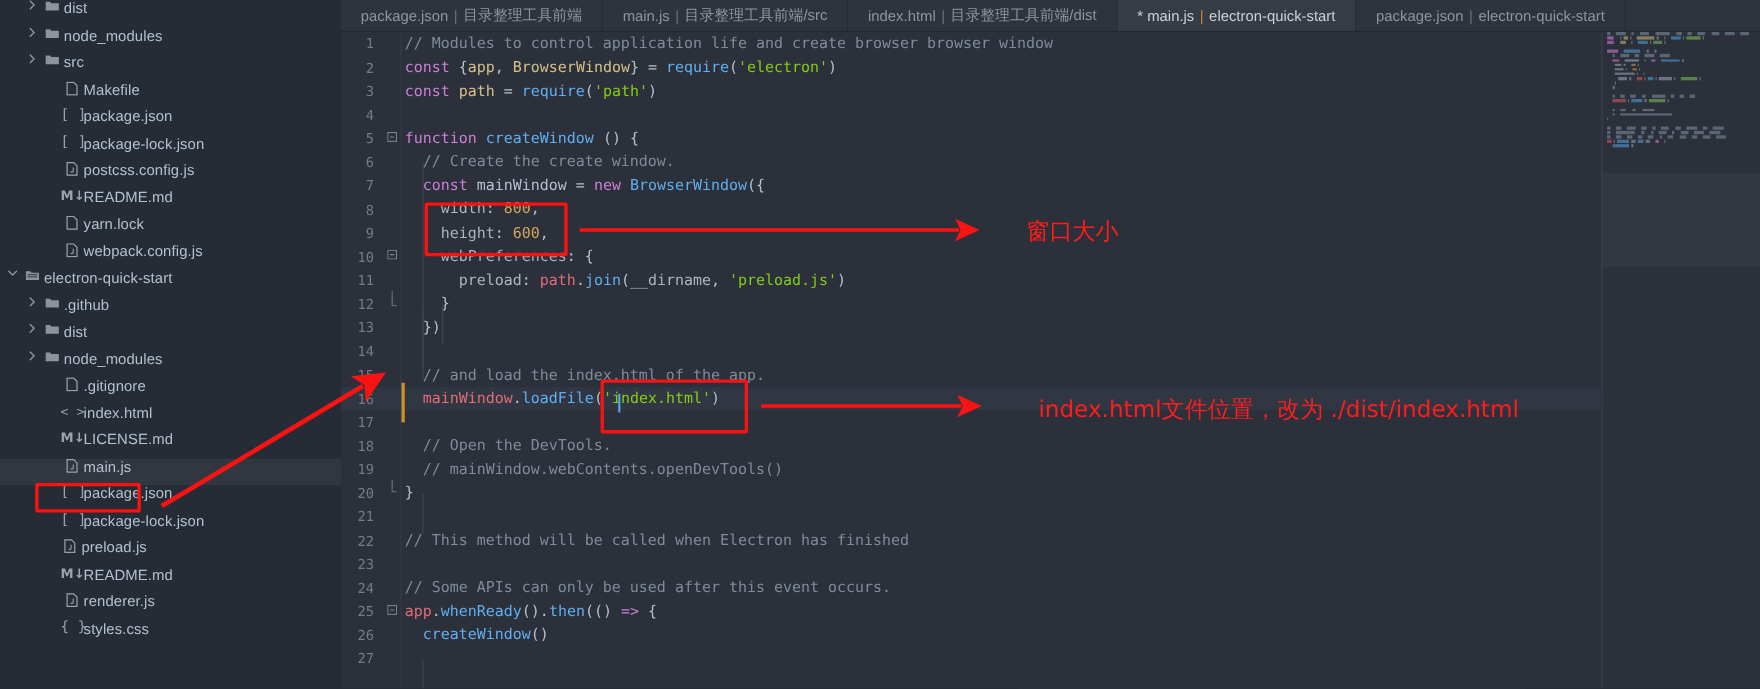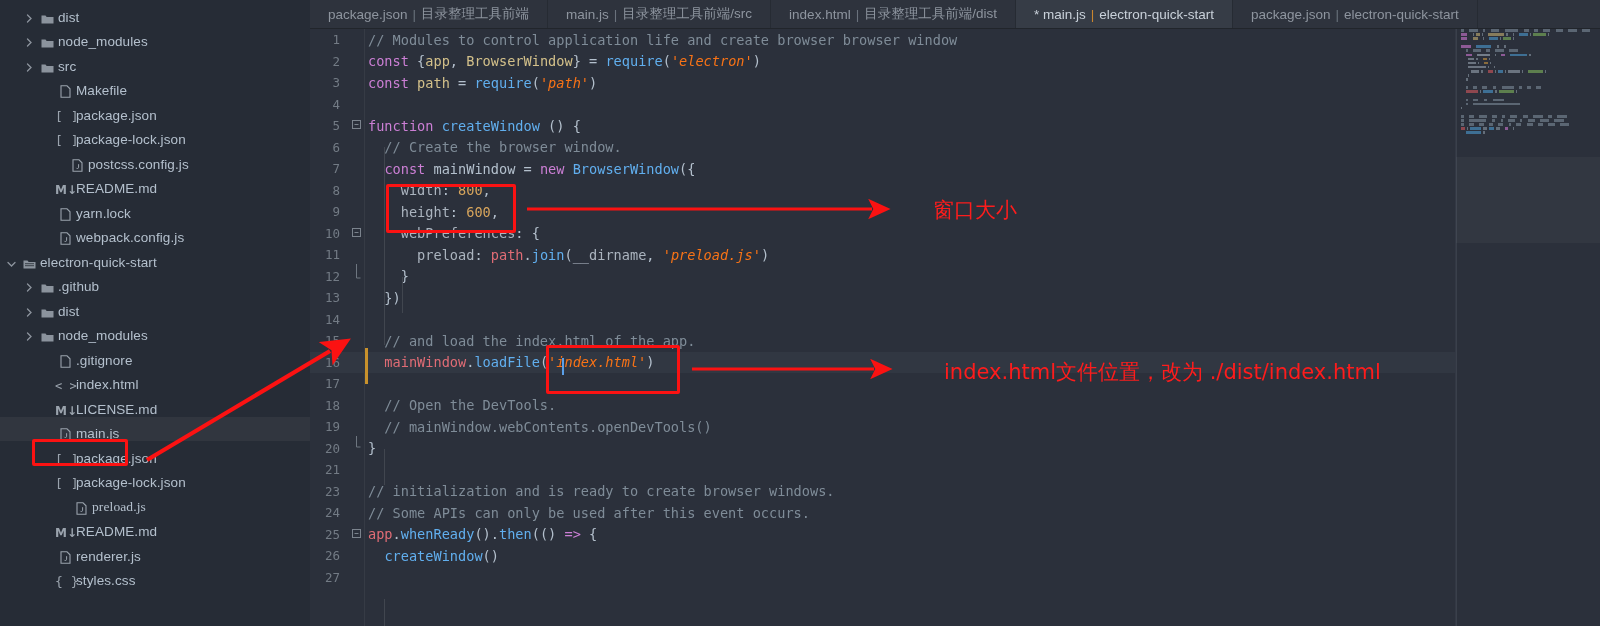--- a/index.html
+++ b/index.html
@@ -12,21 +12,21 @@
   #app { position: relative; width: 1600px; height: 626px; }
 
   
   #sidebar {
     position: absolute; left: 0; top: 0;
     width: 310px; height: 626px;
     background: #262c36;
     overflow: hidden;
   }
   .tree-row {
-    display: flex; align-items: flex-end;
+    display: flex; align-items: flex-start;
     height: 24.5px;
     padding-left: 4px;
     font-size: 13.5px;
     color: #a9b7c6;
     white-space: nowrap;
   }
   .tree-row.selected { background: #31363f; }
   .chev {
     width: 15px; flex: 0 0 15px;
     text-align: center;
@@ -101,21 +101,21 @@
     color: #747c86;
     font-size: 10px;
     line-height: 1;
   }
   .codetext { padding-left: 4px; }
 
   
   .c-com  { color: #7f8c98; }
   .c-kw   { color: #cc7fd5; }
   .c-fn   { color: #61afef; }
-  .c-str  { color: #f97316; font-style: italic; }
+  .c-str  { color: #84cc16; }
   .c-num  { color: #d6a45c; }
   .c-var  { color: #b4c0cd; }
   .c-cls  { color: #61afef; }
   .c-op   { color: #b4c0cd; }
   .c-prop { color: #d3c08a; }
   .c-red  { color: #e06c75; }
   .c-arrow{ color: #cc7fd5; }
   .c-pln  { color: #abb4bf; }
 
   
@@ -231,21 +231,21 @@
       <div class="tree-row" style="padding-left: 40px;">
         <span class="chev spacer"></span>
         <span class="ico"><span style="font-family:'DejaVu Sans Mono',monospace;font-size:13px;color:#9aa3ad">[ ]</span></span>
         <span class="tree-label">package.json</span>
       </div>
       <div class="tree-row" style="padding-left: 40px;">
         <span class="chev spacer"></span>
         <span class="ico"><span style="font-family:'DejaVu Sans Mono',monospace;font-size:13px;color:#9aa3ad">[ ]</span></span>
         <span class="tree-label">package-lock.json</span>
       </div>
-      <div class="tree-row" style="padding-left: 40px; margin-left: 12px;">
+      <div class="tree-row" style="padding-left: 40px;">
         <span class="chev spacer"></span>
         <span class="ico">
           <svg width="11" height="13" viewBox="0 0 11 13">
             <path d="M1 .8h6l3 3v8.4H1z" fill="none" stroke="#9aa3ad" stroke-width="1.1"></path>
             <path d="M6.6 5.2v3.1c0 .8-.5 1.2-1.2 1.2-.5 0-.9-.2-1.1-.6" fill="none" stroke="#9aa3ad" stroke-width="1"></path>
           </svg>
         </span>
         <span class="tree-label">postcss.config.js</span>
       </div>
       <div class="tree-row" style="padding-left: 40px;">
@@ -350,21 +350,21 @@
       <div class="tree-row" style="padding-left: 40px;">
         <span class="chev spacer"></span>
         <span class="ico"><span style="font-family:'DejaVu Sans Mono',monospace;font-size:13px;color:#9aa3ad">[ ]</span></span>
         <span class="tree-label">package.json</span>
       </div>
       <div class="tree-row" style="padding-left: 40px;">
         <span class="chev spacer"></span>
         <span class="ico"><span style="font-family:'DejaVu Sans Mono',monospace;font-size:13px;color:#9aa3ad">[ ]</span></span>
         <span class="tree-label">package-lock.json</span>
       </div>
-      <div class="tree-row" style="padding-left: 56px; font-family: Liberation Serif, serif;">
+      <div class="tree-row" style="padding-left: 38px;">
         <span class="chev spacer"></span>
         <span class="ico">
           <svg width="11" height="13" viewBox="0 0 11 13">
             <path d="M1 .8h6l3 3v8.4H1z" fill="none" stroke="#9aa3ad" stroke-width="1.1"></path>
             <path d="M6.6 5.2v3.1c0 .8-.5 1.2-1.2 1.2-.5 0-.9-.2-1.1-.6" fill="none" stroke="#9aa3ad" stroke-width="1"></path>
           </svg>
         </span>
         <span class="tree-label">preload.js</span>
       </div>
       <div class="tree-row" style="padding-left: 40px;">
@@ -421,21 +421,21 @@
     <div id="gutter-line"></div>
     <div id="code-body">
         <div class="code-line"><span class="ln">1</span><span class="fold"></span><span class="codetext"><span class="c-com">// Modules to control application life and create browser browser window</span></span></div>
         <div class="code-line"><span class="ln">2</span><span class="fold"></span><span class="codetext"><span class="c-kw">const </span><span class="c-op">{</span><span class="c-prop">app</span><span class="c-op">, </span><span class="c-prop">BrowserWindow</span><span class="c-op">} </span><span class="c-op">= </span><span class="c-fn">require</span><span class="c-op">(</span><span class="c-str">'electron'</span><span class="c-op">)</span></span></div>
         <div class="code-line"><span class="ln">3</span><span class="fold"></span><span class="codetext"><span class="c-kw">const </span><span class="c-prop">path </span><span class="c-op">= </span><span class="c-fn">require</span><span class="c-op">(</span><span class="c-str">'path'</span><span class="c-op">)</span></span></div>
         <div class="code-line"><span class="ln">4</span><span class="fold"></span><span class="codetext"></span></div>
         <div class="code-line"><span class="ln">5</span><span class="fold"><svg width="9" height="9" viewBox="0 0 9 9">
               <rect x="0.5" y="0.5" width="8" height="8" fill="none" stroke="#7b838d"></rect>
               <path d="M2.5 4.5h4" stroke="#7b838d" stroke-width="1"></path>
             </svg></span><span class="codetext"><span class="c-kw">function </span><span class="c-fn">createWindow </span><span class="c-op">() {</span></span></div>
-        <div class="code-line"><span class="ln">6</span><span class="fold"></span><span class="codetext"><span class="c-com">  // Create the browser window.</span></span></div>
+        <div class="code-line"><span class="ln">6</span><span class="fold"></span><span class="codetext"><span class="c-com">  // Create the create window.</span></span></div>
         <div class="code-line"><span class="ln">7</span><span class="fold"></span><span class="codetext"><span class="c-op">  </span><span class="c-kw">const </span><span class="c-var">mainWindow </span><span class="c-op">= </span><span class="c-kw">new </span><span class="c-cls">BrowserWindow</span><span class="c-op">({</span></span></div>
         <div class="code-line"><span class="ln">8</span><span class="fold"></span><span class="codetext"><span class="c-pln">    width</span><span class="c-op">: </span><span class="c-num">800</span><span class="c-op">,</span></span></div>
         <div class="code-line"><span class="ln">9</span><span class="fold"></span><span class="codetext"><span class="c-pln">    height</span><span class="c-op">: </span><span class="c-num">600</span><span class="c-op">,</span></span></div>
         <div class="code-line"><span class="ln">10</span><span class="fold"><svg width="9" height="9" viewBox="0 0 9 9">
               <rect x="0.5" y="0.5" width="8" height="8" fill="none" stroke="#7b838d"></rect>
               <path d="M2.5 4.5h4" stroke="#7b838d" stroke-width="1"></path>
             </svg></span><span class="codetext"><span class="c-pln">    webPreferences</span><span class="c-op">: {</span></span></div>
         <div class="code-line"><span class="ln">11</span><span class="fold"></span><span class="codetext"><span class="c-pln">      preload</span><span class="c-op">: </span><span class="c-red">path</span><span class="c-op">.</span><span class="c-fn">join</span><span class="c-op">(</span><span class="c-pln">__dirname</span><span class="c-op">, </span><span class="c-str">'preload.js'</span><span class="c-op">)</span></span></div>
         <div class="code-line"><span class="ln">12</span><span class="fold"><svg width="9" height="22" viewBox="0 0 9 22">
               <path d="M4.5 0v14 M4.5 14h4" stroke="#6e7680" stroke-width="1" fill="none"></path>
@@ -444,21 +444,22 @@
         <div class="code-line"><span class="ln">14</span><span class="fold"></span><span class="codetext"></span></div>
         <div class="code-line"><span class="ln">15</span><span class="fold"></span><span class="codetext"><span class="c-com">  // and load the index.html of the app.</span></span></div>
         <div class="code-line cur"><span class="ln">16</span><span class="fold"></span><span class="codetext"><span class="c-red">  mainWindow</span><span class="c-op">.</span><span class="c-fn">loadFile</span><span class="c-op">(</span><span class="c-str">'index.html'</span><span class="c-op">)</span></span></div>
         <div class="code-line"><span class="ln">17</span><span class="fold"></span><span class="codetext"></span></div>
         <div class="code-line"><span class="ln">18</span><span class="fold"></span><span class="codetext"><span class="c-com">  // Open the DevTools.</span></span></div>
         <div class="code-line"><span class="ln">19</span><span class="fold"></span><span class="codetext"><span class="c-com">  // mainWindow.webContents.openDevTools()</span></span></div>
         <div class="code-line"><span class="ln">20</span><span class="fold"><svg width="9" height="22" viewBox="0 0 9 22">
               <path d="M4.5 0v11 M4.5 11h4" stroke="#6e7680" stroke-width="1" fill="none"></path>
             </svg></span><span class="codetext"><span class="c-op">}</span></span></div>
         <div class="code-line"><span class="ln">21</span><span class="fold"></span><span class="codetext"></span></div>
-        <div class="code-line"><span class="ln">23</span><span class="fold"></span><span class="codetext"><span class="c-com">// initialization and is ready to create browser windows.</span></span></div>
+        <div class="code-line"><span class="ln">22</span><span class="fold"></span><span class="codetext"><span class="c-com">// This method will be called when Electron has finished</span></span></div>
+        <div class="code-line"><span class="ln">23</span><span class="fold"></span></div>
         <div class="code-line"><span class="ln">24</span><span class="fold"></span><span class="codetext"><span class="c-com">// Some APIs can only be used after this event occurs.</span></span></div>
         <div class="code-line"><span class="ln">25</span><span class="fold"><svg width="9" height="9" viewBox="0 0 9 9">
               <rect x="0.5" y="0.5" width="8" height="8" fill="none" stroke="#7b838d"></rect>
               <path d="M2.5 4.5h4" stroke="#7b838d" stroke-width="1"></path>
             </svg></span><span class="codetext"><span class="c-red">app</span><span class="c-op">.</span><span class="c-fn">whenReady</span><span class="c-op">().</span><span class="c-fn">then</span><span class="c-op">(()</span><span class="c-arrow"> =&gt; </span><span class="c-op">{</span></span></div>
         <div class="code-line"><span class="ln">26</span><span class="fold"></span><span class="codetext"><span class="c-op">  </span><span class="c-fn">createWindow</span><span class="c-op">()</span></span></div>
         <div class="code-line"><span class="ln">27</span><span class="fold"></span><span class="codetext"></span></div>
       </div>
   <div class="vguide" style="left: 74px; top: 118px; height: 198px;"></div>
       <div class="vguide" style="left: 74px; top: 248px; height: 58px;"></div>

